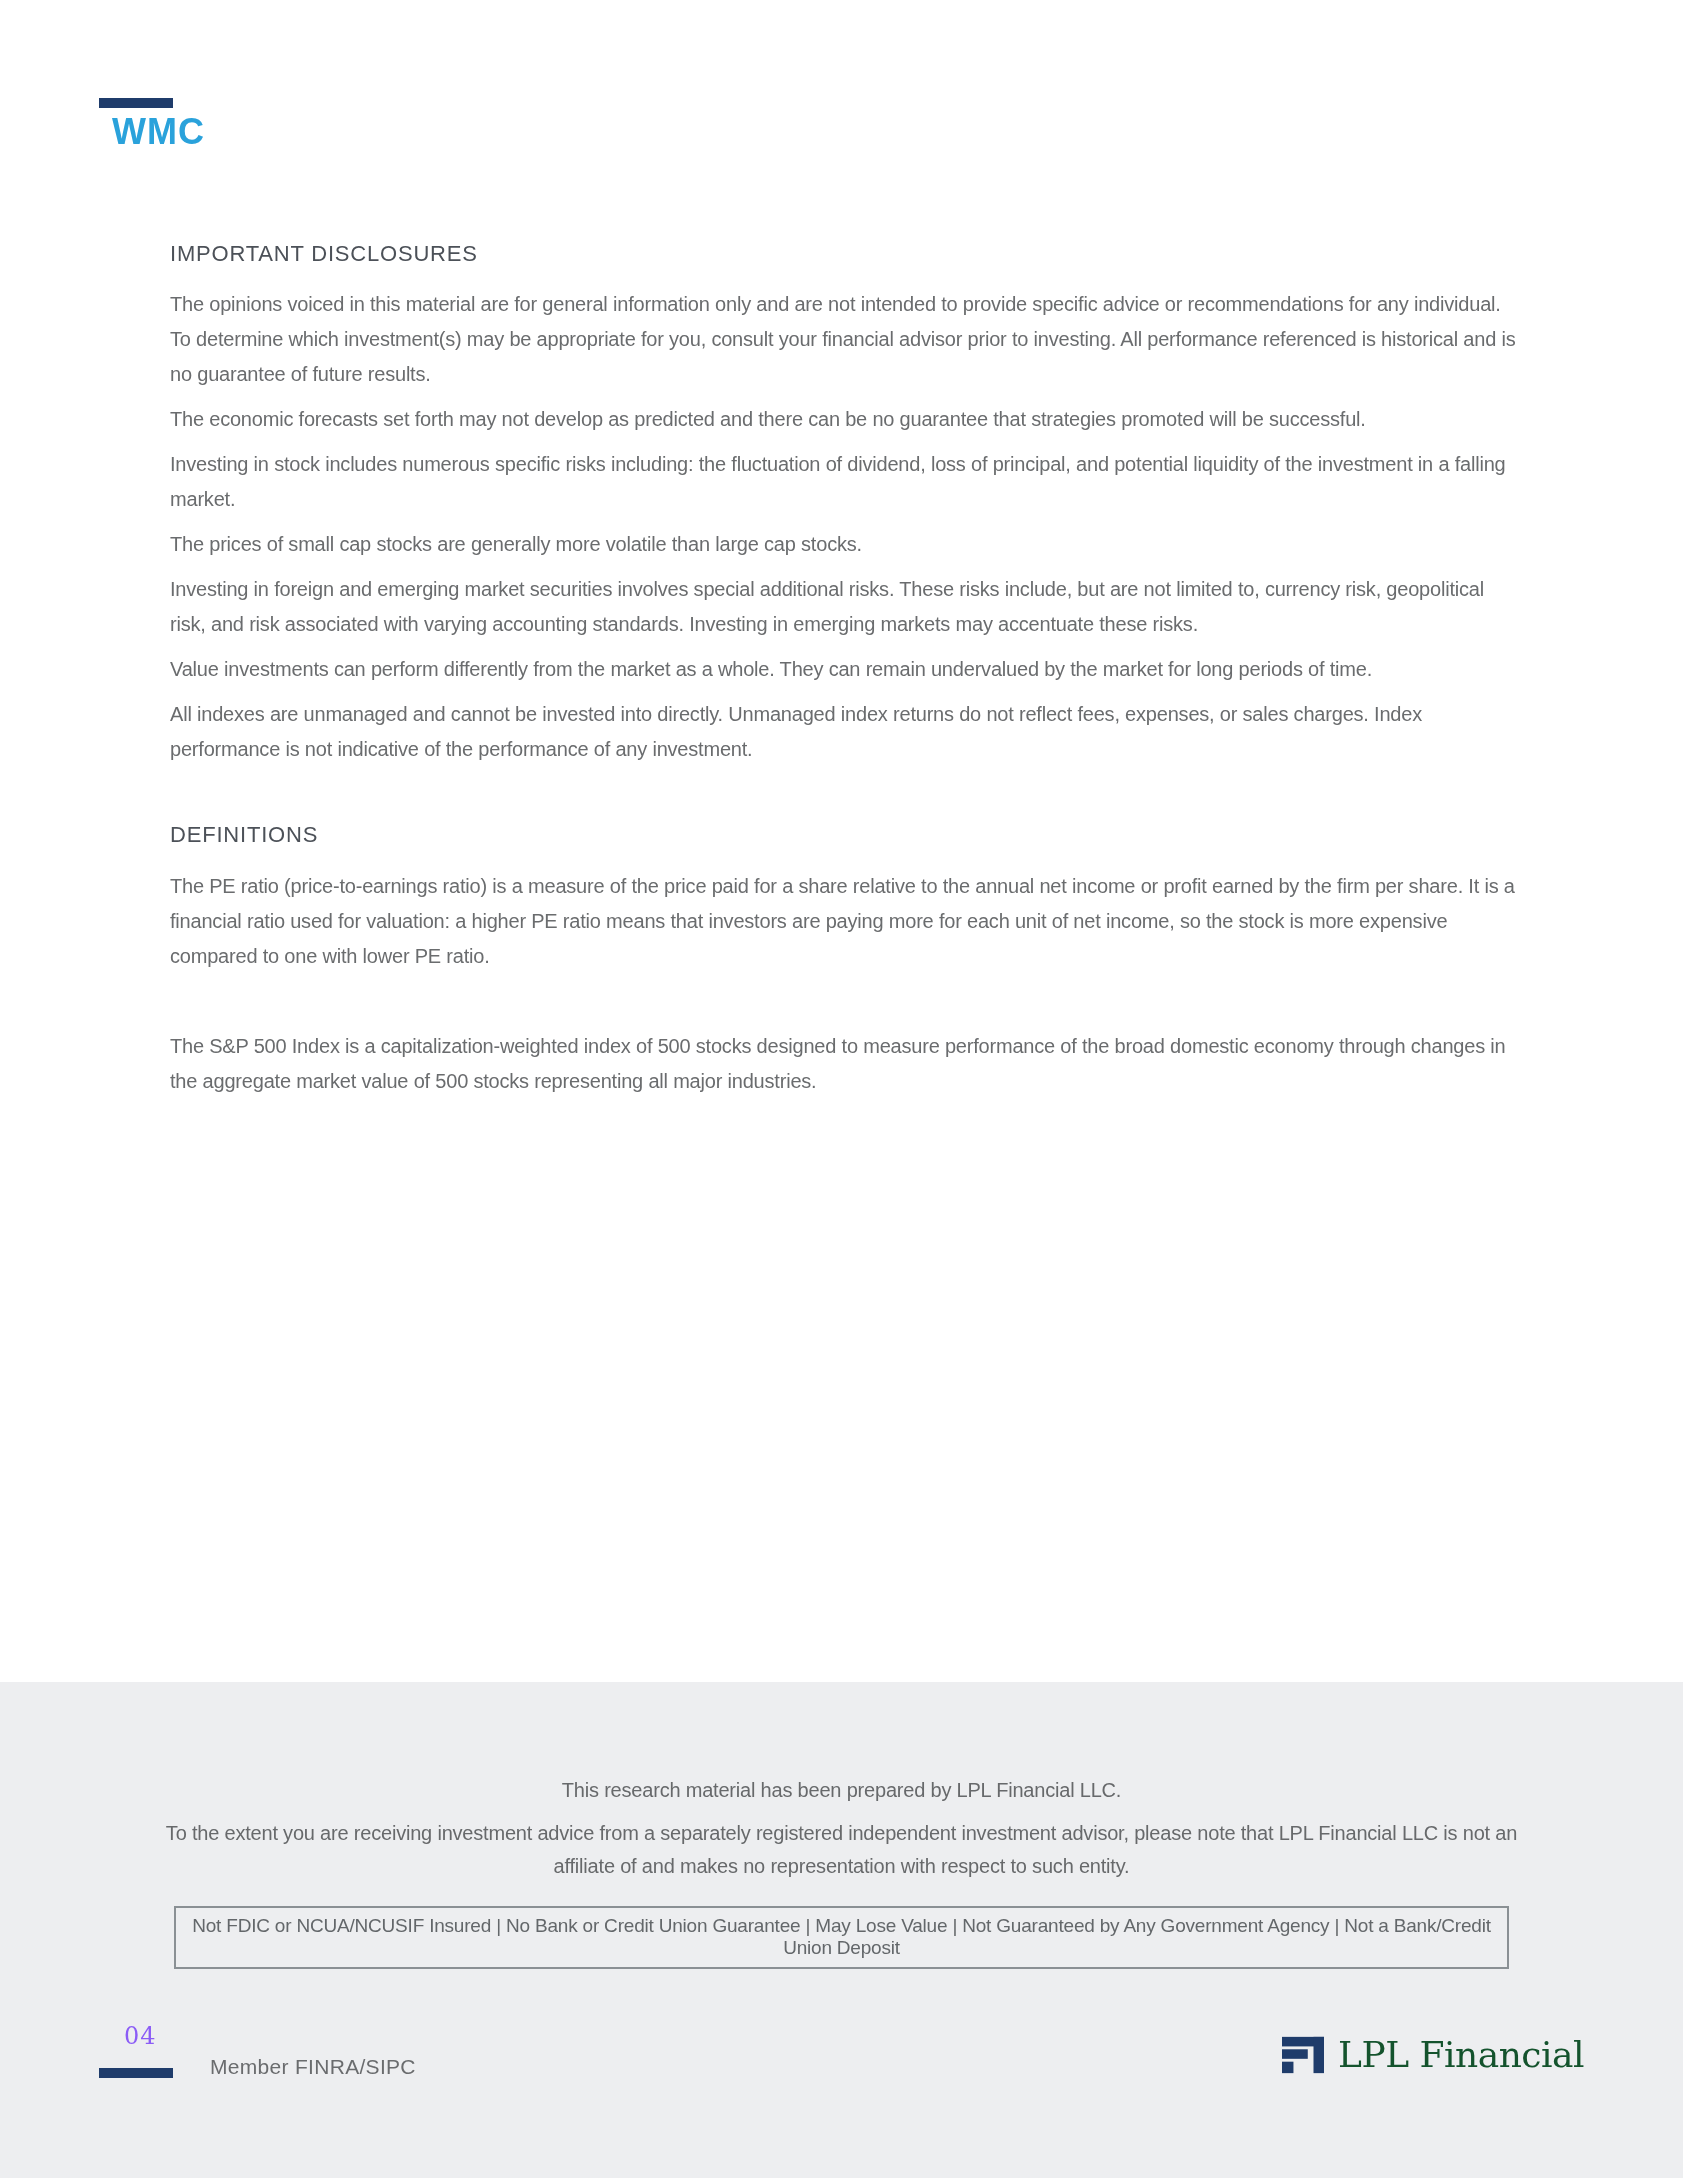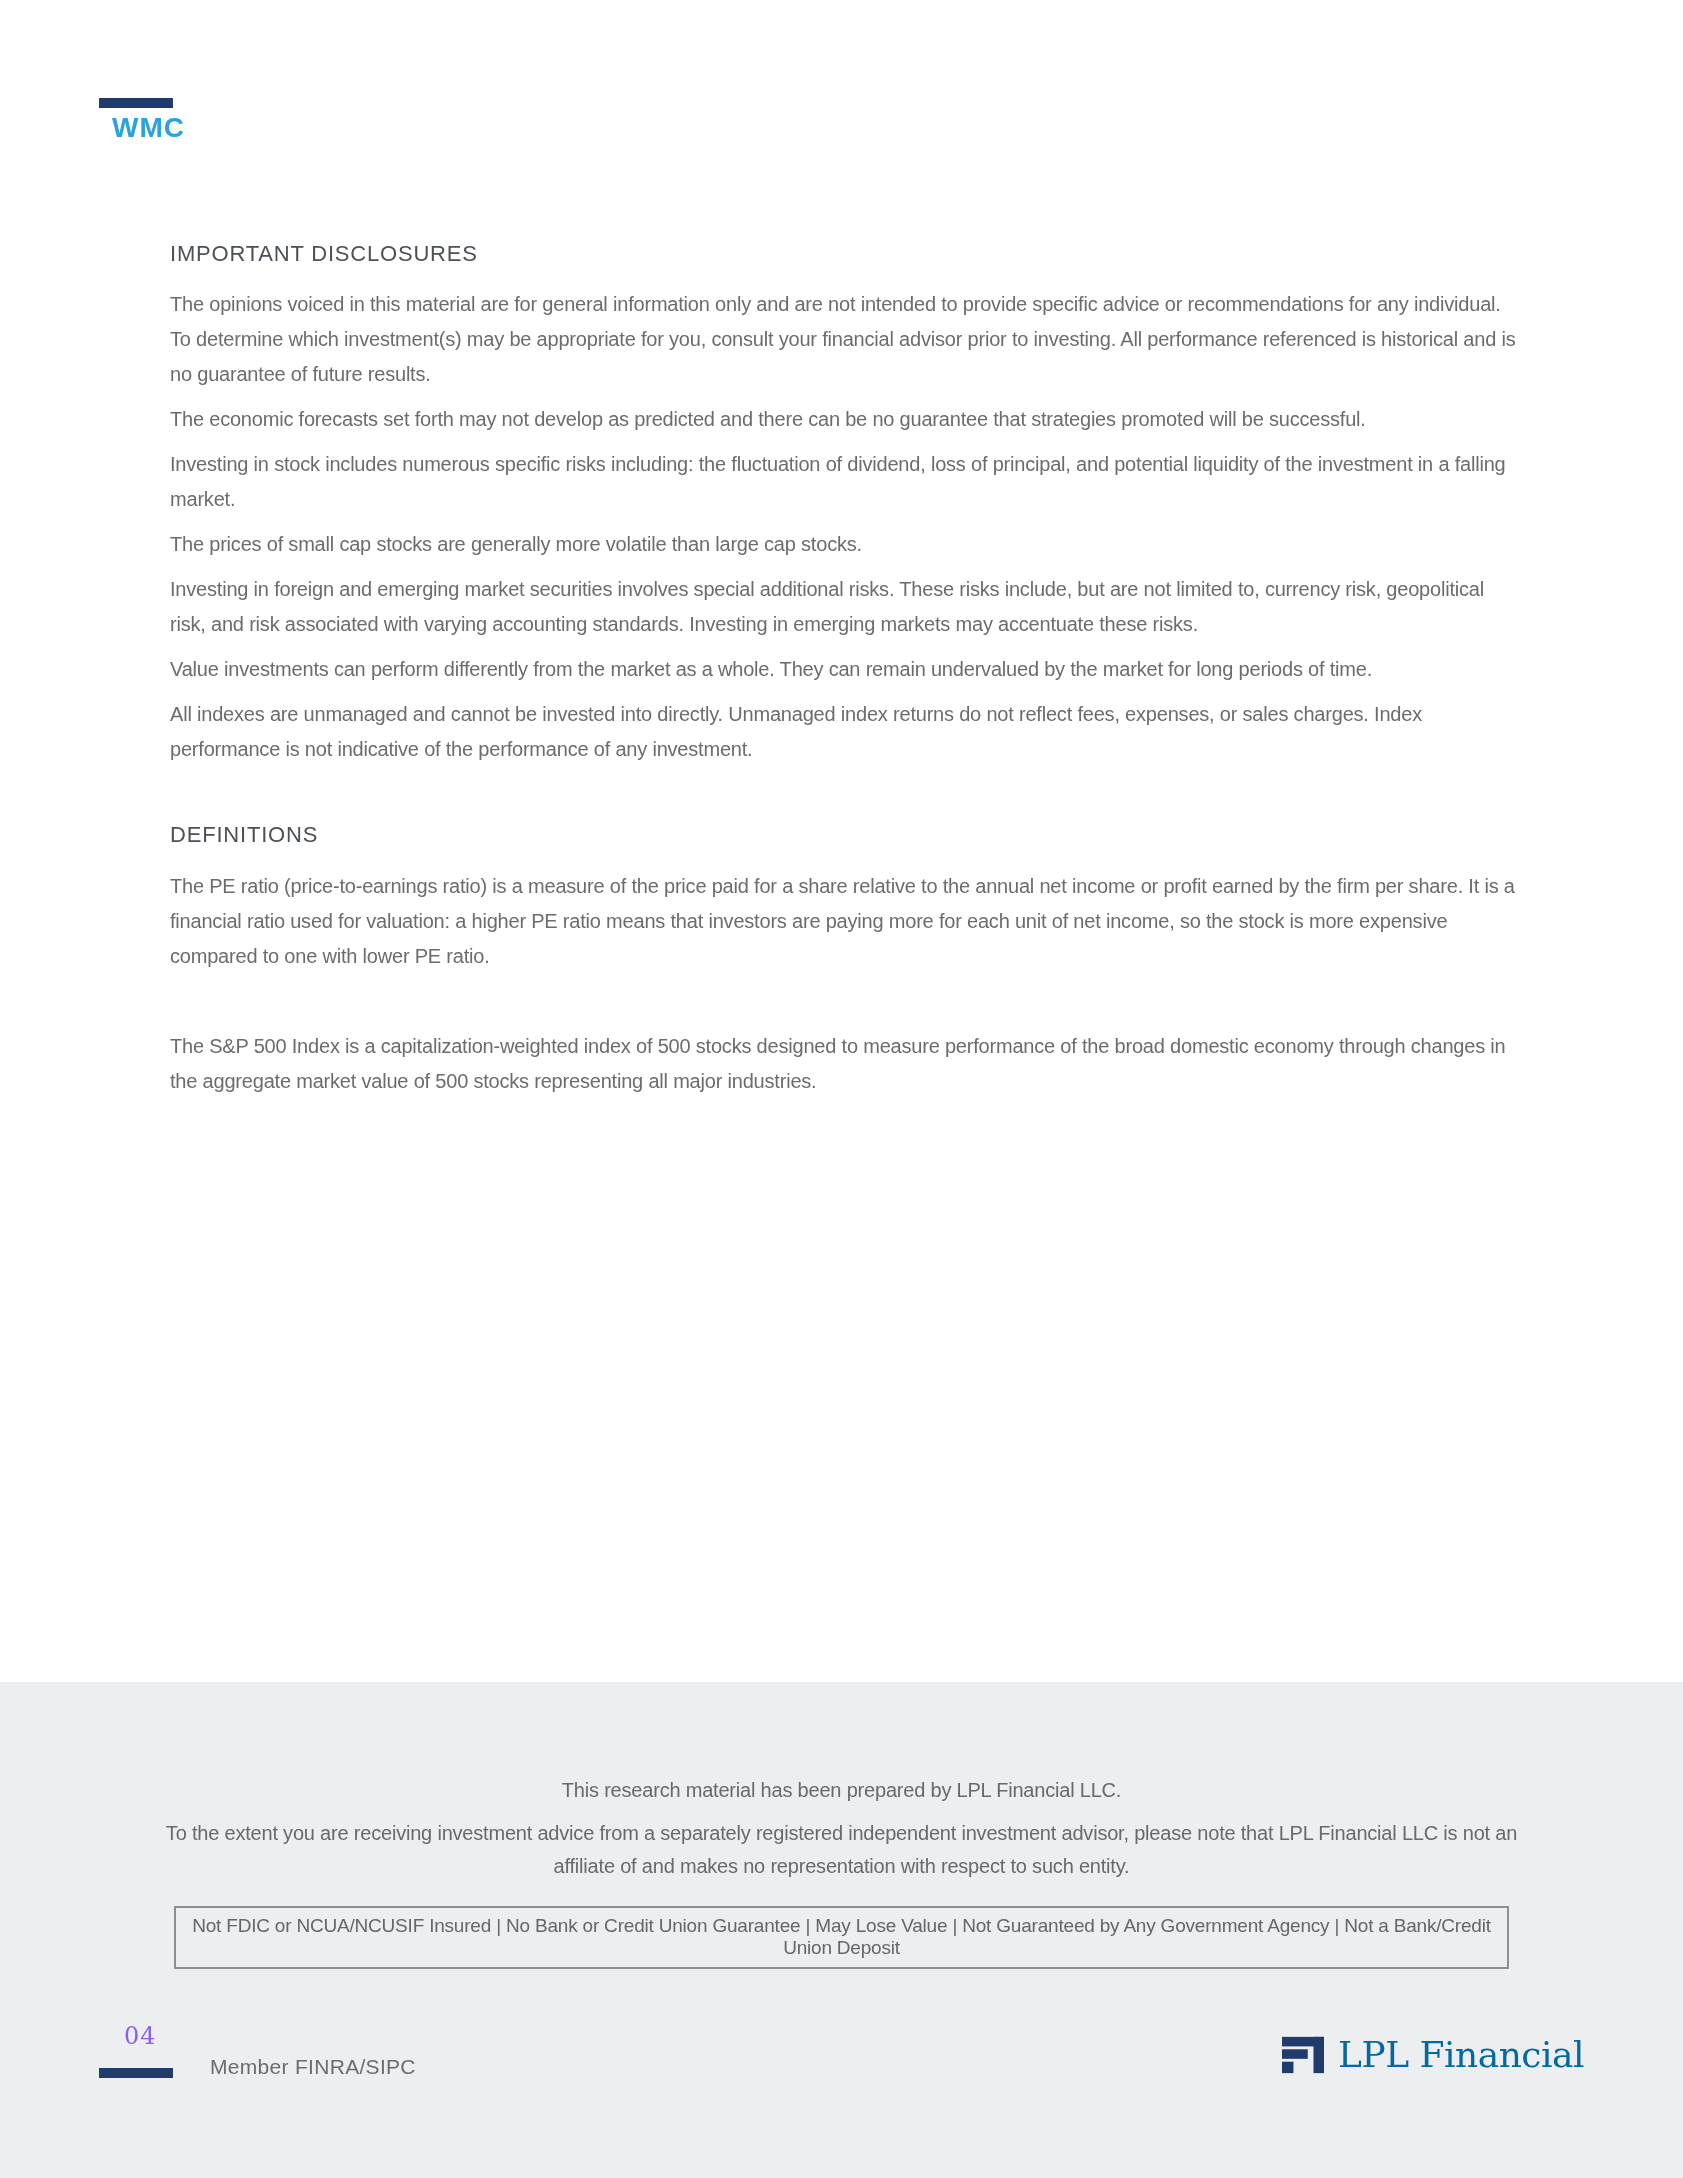--- a/index.html
+++ b/index.html
@@ -2,21 +2,21 @@
 <html><head>
 <meta charset="utf-8">
 <style>
   html,body{margin:0;padding:0;background:#ffffff;}
   .page{position:relative;width:1683px;height:2178px;background:#ffffff;overflow:hidden;
         font-family:"Liberation Sans",sans-serif;-webkit-font-smoothing:antialiased;}
 
   
   .brand{position:absolute;left:99px;top:98px;}
   .brand-bar{width:74px;height:10px;background:#1f3c6b;}
-  .brand-text{margin:6px 0 0 13px;color:#2aa2db;font-size:28px;font-weight:bold;
+  .brand-text{margin:6px 0 0 13px;color:#2aa2db;font-size:36px;font-weight:bold;
               letter-spacing:1px;line-height:1;}
 
   
   .content{position:absolute;left:170px;top:241px;width:1346px;color:#6a6c6e;}
   .section{margin:0 0 55px 0;}
   .section h2{margin:0 0 20px 0;font-size:22px;font-weight:normal;color:#4c5158;
               letter-spacing:0.8px;line-height:1.2;}
   .section p{margin:0 0 10px 0;font-size:20px;line-height:35px;letter-spacing:-0.2px;
              color:#6a6c6e;}
 
@@ -39,21 +39,21 @@
   .page-num{position:absolute;left:124px;top:2022px;color:#8b5cf6;font-size:24px;
             font-family:"DejaVu Serif",serif;font-weight:normal;letter-spacing:1px;}
   .page-num-bar{position:absolute;left:99px;top:2068px;width:74px;height:10px;background:#1f3c6b;}
   .member-line{position:absolute;left:210px;top:2055px;font-size:21px;color:#6a6c6e;
                letter-spacing:0.3px;}
 
   
   .lpl-logo{position:absolute;right:99px;top:2035px;display:flex;align-items:center;}
   .lpl-icon{width:42px;height:38px;display:block;}
   .lpl-wordmark{margin-left:14px;font-family:"DejaVu Serif",serif;font-size:36px;
-                color:#0369a1;letter-spacing:-0.5px;line-height:40px;}
+                color:#14532d;letter-spacing:-0.5px;line-height:40px;}
 </style>
 </head>
 <body>
 
 <div class="page">
 
   <div class="brand">
     <div class="brand-bar"></div>
     <div class="brand-text">WMC</div>
   </div>

